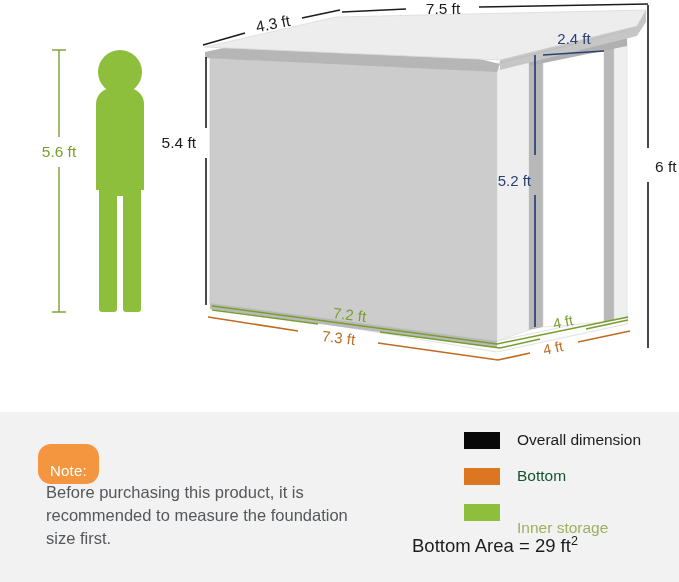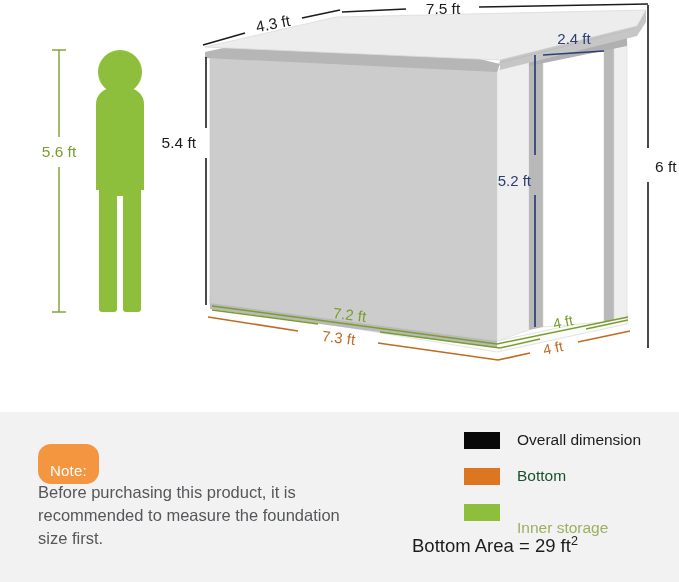--- a/index.html
+++ b/index.html
@@ -42,21 +42,21 @@
     background: #f4963f;
     color: #ffffff;
     font-weight: normal;
     font-size: 15px;
     padding: 18px 12px 5px 12px;
     border-radius: 13px;
     letter-spacing: 0.2px;
   }
   .note-text {
     position: absolute;
-    left: 38px;
+    left: 46px;
     top: 481px;
     width: 330px;
     font-size: 16.5px;
     line-height: 23px;
     color: #55575a;
   }
   .legend {
     position: absolute;
     left: 464px;
     top: 428px;

